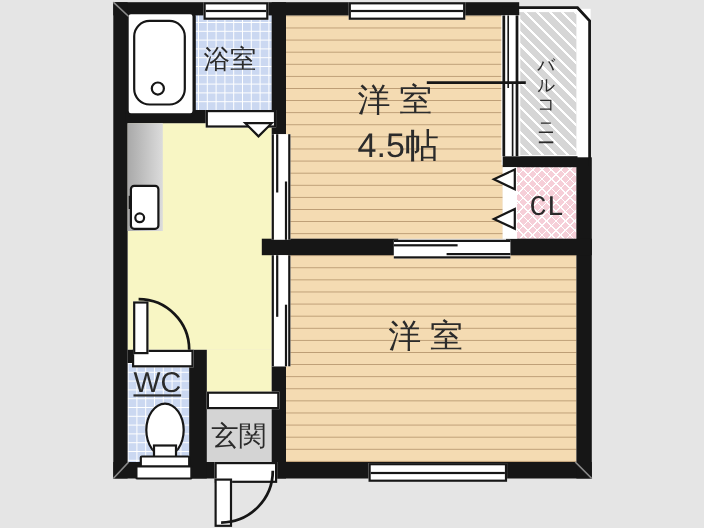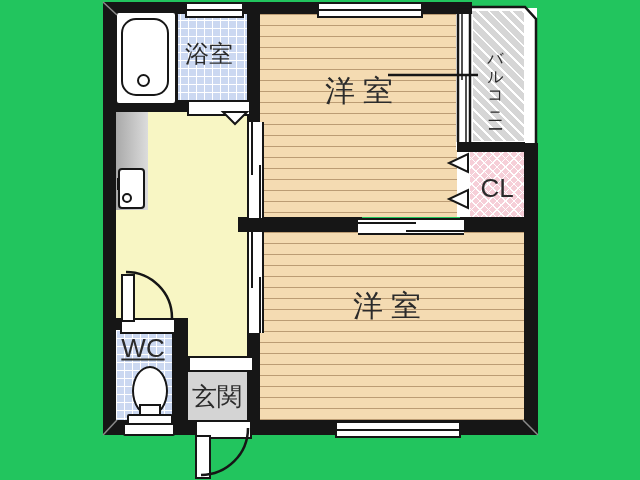--- a/index.html
+++ b/index.html
@@ -1,16 +1,16 @@
 <!DOCTYPE html>
 <html><head>
 <meta charset="utf-8">
 <style>
   html,body{margin:0;padding:0;background:#fff;}
-  #plan{position:relative;width:640px;height:480px;background:#22c55e;overflow:hidden;
+  #plan{position:relative;width:640px;height:480px;background:#e5e5e5;overflow:hidden;
         font-family:"Liberation Sans",sans-serif;}
   .abs{position:absolute;}
   
   .floor{z-index:1;}
   .wall{z-index:2;background:#161616;}
   .open{z-index:3;}
   .fix{z-index:4;}
   #overlay{z-index:5;}
   .lbl{z-index:6;color:#2b2b2b;white-space:nowrap;transform:translate(-50%,-50%);}
   .wm{z-index:7;}
@@ -127,18 +127,19 @@
     <g stroke="#8a8a8a" stroke-width="1.5">
       <line x1="103" y1="2" x2="117" y2="15"></line>
       <line x1="103" y1="435" x2="117" y2="420"></line>
       <line x1="538" y1="435" x2="523" y2="420"></line>
     </g>
   </svg>
 
   <div class="abs lbl" style="left:209px;top:54px;font-size:24px;">浴室</div>
   <div class="abs lbl" style="left:143px;top:348px;font-size:26px;text-decoration:underline;">WC</div>
   <div class="abs lbl" style="left:217px;top:396px;font-size:25px;">玄関</div>
-  <div class="abs lbl" style="left:497px;top:188px;font-size:26px;">CL</div>
+  <div class="abs lbl" style="left:497px;top:188px;font-size:26px;font-family:Liberation Mono, monospace;">CL</div>
   <div class="abs lbl" style="left:495px;top:82px;font-size:16px;writing-mode:vertical-rl;letter-spacing:2px;">バルコニー</div>
   <div class="abs lbl" style="left:363px;top:91px;font-size:30px;letter-spacing:8px;">洋室</div>
+  <div class="abs lbl" style="left:362px;top:133px;font-size:31px;">4.5帖</div>
   <div class="abs lbl" style="left:391px;top:306px;font-size:30px;letter-spacing:8px;">洋室</div>
 
 </div>
 
 </body></html>

